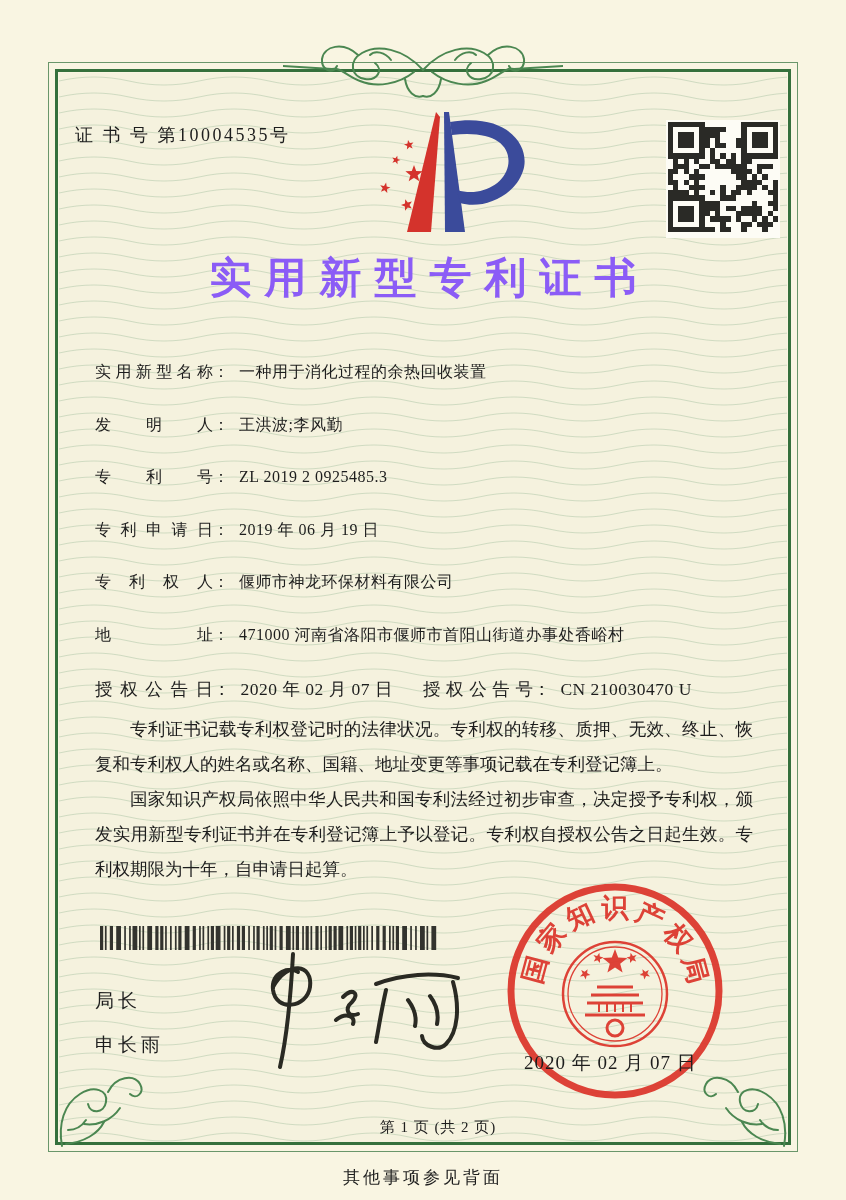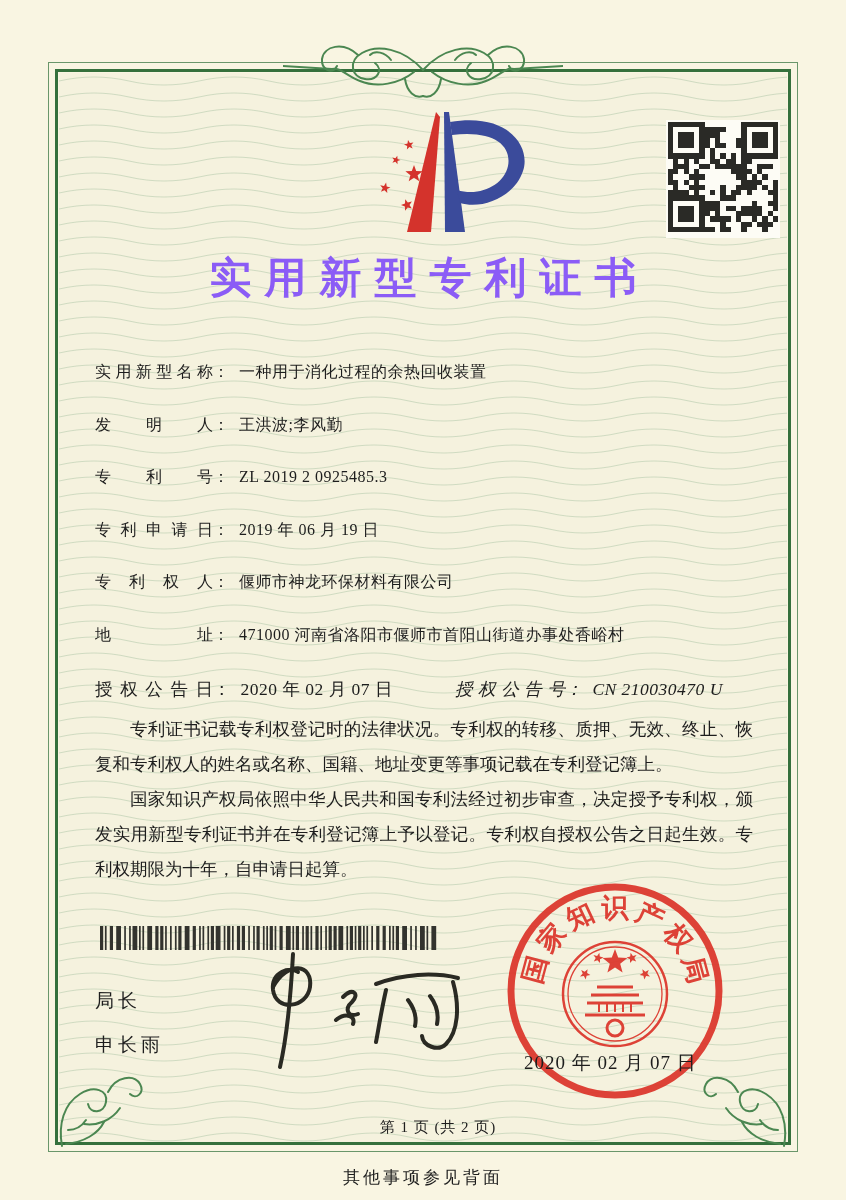--- a/index.html
+++ b/index.html
@@ -39,21 +39,21 @@
   .fields{position:absolute;left:95px;top:362px;width:670px;}
   .field-row{display:flex;align-items:baseline;height:52.5px;font-size:16px;}
   .field-label{
     display:inline-block;width:118px;
     text-align:justify;text-align-last:justify;
     flex:none;
   }
   .field-colon{flex:none;margin-right:10px;}
   .field-value{letter-spacing:0.5px;}
   .grant-row{display:flex;align-items:baseline;height:52.5px;font-size:17.5px;}
-  .grant-right{margin-left:62px;display:flex;align-items:baseline;font-style:italic;}
+  .grant-right{margin-left:30px;display:flex;align-items:baseline;}
   .grant-right .field-label{width:110px;}
   .paragraphs{
     position:absolute;left:95px;top:712px;width:658px;
     font-size:17.5px;line-height:35px;text-align:justify;
   }
   .paragraphs p{margin:0;text-indent:2em;}
   .barcode-wrap{position:absolute;left:100px;top:926px;}
   .officer{position:absolute;left:95px;top:988px;font-size:19px;letter-spacing:4px;}
   .officer .officer-name{margin-top:18px;}
   .signature-wrap{position:absolute;left:218px;top:942px;}
@@ -115,20 +115,21 @@
       <path d="M8 82 C4 60 10 40 26 30 C40 21 54 26 52 38 C50 50 36 50 34 40"></path>
       <path d="M12 80 C30 78 44 70 50 58"></path>
       <path d="M54 28 C62 12 80 10 86 20 C91 29 82 36 76 30"></path>
       <path d="M30 60 C44 62 58 56 66 44"></path>
       <path d="M14 66 C22 66 28 62 32 56"></path>
     </g>
   </svg>
 
   <div class="content">
 
+    <div class="cert-no">证 书 号 第10004535号</div>
 
     <div class="logo-wrap">
       <svg width="190" height="130" viewBox="0 0 190 130">
         <path d="M84 4 L88 9 L79 124 L55 124 Z" fill="#d4332c"></path>
         <path d="M92 4 L97 4 L113 124 L93 124 Z" fill="#3b4b9b"></path>
         <path d="M98 14 C158 4 179 40 171 63 C163 88 131 102 108 95 L105 82 C128 89 152 77 156 58 C160 37 141 22 100 27 Z" fill="#3b4b9b"></path>
         <g id="logo-stars" fill="#d4332c">
             <path d="M62.0 57.0L64.2 62.9L70.6 63.2L65.6 67.2L67.3 73.3L62.0 69.8L56.7 73.3L58.4 67.2L53.4 63.2L59.8 62.9Z"></path>
             <path d="M45.3 47.7L45.5 50.9L48.5 51.9L45.5 53.1L45.5 56.3L43.4 53.8L40.4 54.7L42.1 52.0L40.3 49.4L43.4 50.2Z"></path>
             <path d="M56.0 32.1L57.9 35.1L61.4 34.5L59.1 37.2L60.7 40.4L57.4 39.1L54.9 41.5L55.2 38.0L52.0 36.4L55.5 35.6Z"></path>

